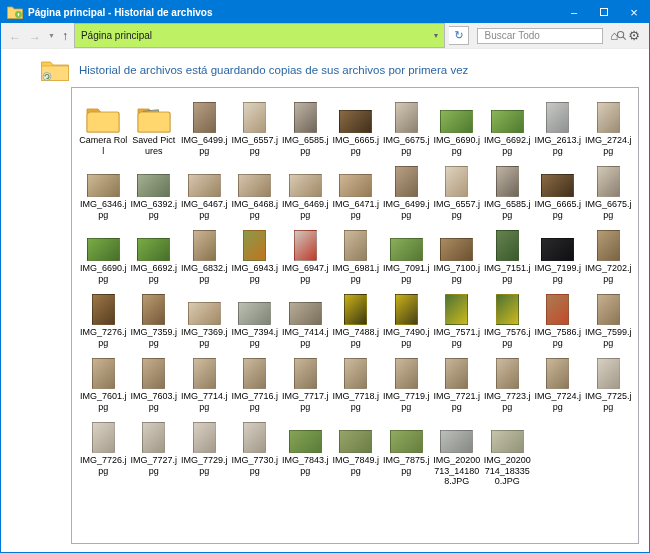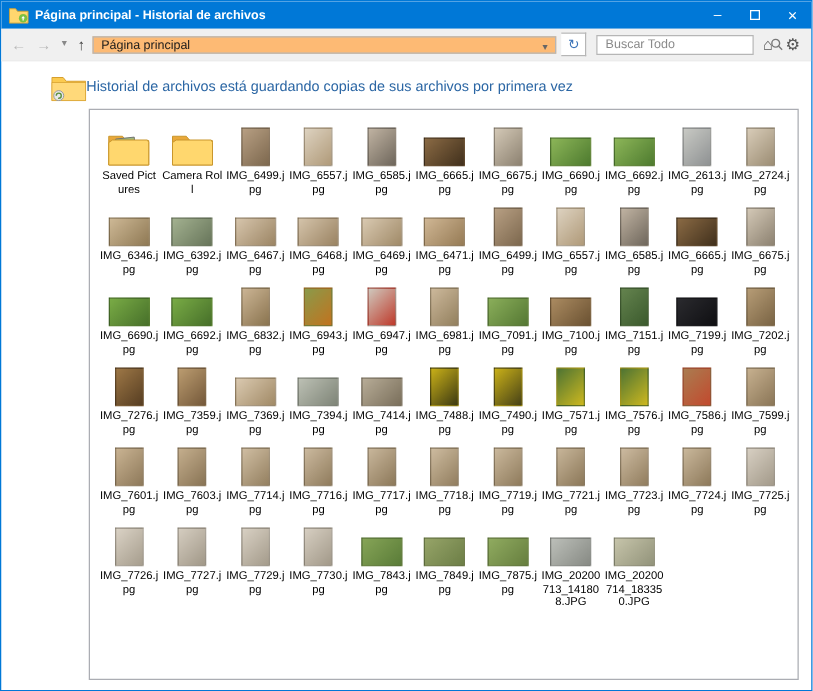--- a/index.html
+++ b/index.html
@@ -27,22 +27,22 @@
   
   .toolbar {
     height: 26px; background: #f0f0f0; display: flex; align-items: center;
     padding: 0 6px; gap: 4px; border-bottom: 1px solid #ececec;
   }
   .navglyph { font-size: 12px; line-height: 1; padding: 0 2px; }
   .nav-disabled { color: #b9b9b9; }
   .nav-enabled  { color: #444444; }
   .tiny-chevron { font-size: 7px; color: #888888; padding: 0 1px; }
   .addressbar {
-    flex: 1 1 auto; height: 14px; background: #fdba74; border: 1px solid #b6b6b6;
-    display: flex; align-items: flex-end; padding: 0 2px 0 6px;
+    flex: 1 1 auto; height: 25px; background: #bef264; border: 1px solid #b6b6b6;
+    display: flex; align-items: center; padding: 0 2px 0 6px;
   }
   .addressbar input {
     flex: 1 1 auto; border: none; outline: none; font-size: 10px;
     font-family: "Liberation Sans", sans-serif; color: #1a1a1a; background: transparent;
   }
   .addr-chevron { font-size: 7px; color: #666666; padding: 0 3px; }
   .refreshbtn {
     width: 20px; height: 19px; background: #ffffff; border: 1px solid #b6b6b6;
     border-left: none; display: flex; align-items: center; justify-content: center;
     font-size: 11px; color: #3a73b8;
@@ -55,21 +55,21 @@
     flex: 1 1 auto; border: none; outline: none; font-size: 10px;
     font-family: "Liberation Sans", sans-serif; background: transparent; color: #333;
   }
   .searchbox input::placeholder { color: #8a8a8a; }
   .toolicon {
     font-size: 13px; color: #555555; padding: 0 3px; line-height: 1;
   }
 
   
   .message-row {
-    display: flex; align-items: center; 
+    display: flex; align-items: center; gap: 10px;
     padding: 10px 10px 8px 40px;
     text-align: center;
   }
   .message-icon { position: relative; width: 28px; height: 22px; flex: 0 0 auto; }
   .message-text { font-size: 11.5px; color: #2b66a4; }
 
   
   .panel {
     position: absolute; left: 70px; right: 10px; top: 86px; bottom: 8px;
     background: #ffffff; border: 1px solid #abadb3; overflow: hidden;
@@ -150,38 +150,38 @@
   </span>
   <span class="message-text">Historial de archivos está guardando copias de sus archivos por primera vez</span>
 </div>
 
 <div class="panel">
   <div class="grid">
       <div class="cell">
         <div class="thumbwrap">
           <svg viewBox="0 0 34 28" width="34" height="28">
             <path d="M1 4 h11 l3 3.5 h18 v19.5 h-32 z" fill="#e9a83a" stroke="#c9962c" stroke-width="0.8"></path>
+            <path d="M1 9 l3 -2 h28 l1 2 v18 h-32 z" fill="#ffd76e" stroke="#c9962c" stroke-width="0.8"></path>
+          </svg>
+        </div>
+        <div class="flabel">Camera Roll</div>
+      </div>
+      <div class="cell">
+        <div class="thumbwrap">
+          <svg viewBox="0 0 34 28" width="34" height="28">
+            <path d="M1 4 h11 l3 3.5 h18 v19.5 h-32 z" fill="#e9a83a" stroke="#c9962c" stroke-width="0.8"></path>
             <rect x="7" y="5.5" width="15" height="11" fill="#9fb87a" stroke="#6d6d6d" stroke-width="0.7" transform="rotate(-6 14 11)"></rect>
             <rect x="9" y="7" width="6" height="5" fill="#7a5c3a" transform="rotate(-6 14 11)"></rect>
             <path d="M1 9 l3 -2 h28 l1 2 v18 h-32 z" fill="#ffd76e" stroke="#c9962c" stroke-width="0.8"></path>
           </svg>
         </div>
         <div class="flabel">Saved Pictures</div>
       </div>
       <div class="cell">
         <div class="thumbwrap">
-          <svg viewBox="0 0 34 28" width="34" height="28">
-            <path d="M1 4 h11 l3 3.5 h18 v19.5 h-32 z" fill="#e9a83a" stroke="#c9962c" stroke-width="0.8"></path>
-            <path d="M1 9 l3 -2 h28 l1 2 v18 h-32 z" fill="#ffd76e" stroke="#c9962c" stroke-width="0.8"></path>
-          </svg>
-        </div>
-        <div class="flabel">Camera Roll</div>
-      </div>
-      <div class="cell">
-        <div class="thumbwrap">
           <div class="thumb port" style="background: linear-gradient(135deg, rgb(183, 159, 131) 0%, rgb(125, 104, 78) 100%);"></div>
         </div>
         <div class="flabel">IMG_6499.jpg</div>
       </div>
       <div class="cell">
         <div class="thumbwrap">
           <div class="thumb port" style="background: linear-gradient(135deg, rgb(221, 210, 192) 0%, rgb(176, 154, 121) 100%);"></div>
         </div>
         <div class="flabel">IMG_6557.jpg</div>
       </div>

